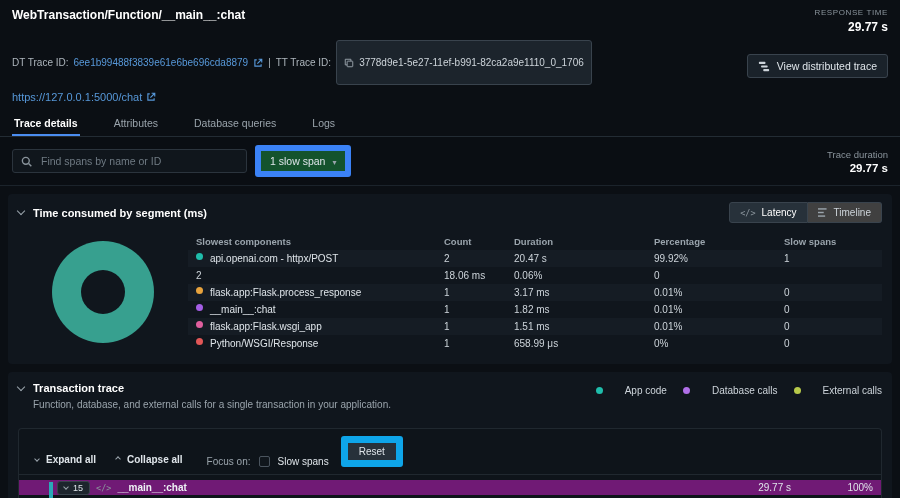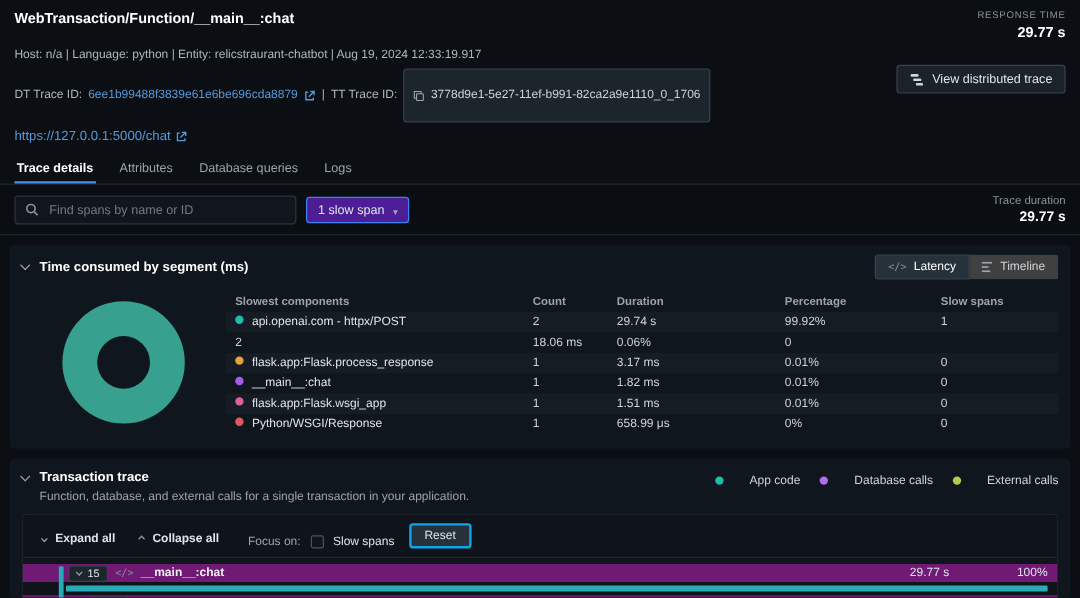--- a/index.html
+++ b/index.html
@@ -19,33 +19,33 @@
   .meta-row{margin-top:6px;font-size:10px;color:#aeb6bd}
   .traceid-row{margin-top:6px;font-size:10px;color:#aeb6bd;display:flex;align-items:center;gap:5px}
   .tt-pill{display:inline-flex;align-items:center;gap:5px;background:#1c242c;border:1px solid #39434d;
            border-radius:3px;padding:16px 7px;color:#cdd4da;cursor:pointer}
   .url-row{margin-top:6px;display:flex;align-items:center;gap:4px}
   .vdt-btn{position:absolute;right:12px;top:54px;display:flex;align-items:center;gap:7px;
            background:#1a222a;border:1px solid #39434d;color:#dfe5ea;border-radius:3px;
            padding:5px 10px;font-size:10.5px;cursor:pointer;font-family:inherit}
 
   
-  .tabs{display:flex;gap:18px;padding:0 12px;border-bottom:1px solid #232c34;margin-top:6px}
+  .tabs{display:flex;gap:32px;padding:0 12px;border-bottom:1px solid #232c34;margin-top:6px}
   .tab{padding:8px 2px 7px;color:#9aa4ac;font-size:10.5px;cursor:pointer}
   .tab.active{color:#fff;font-weight:bold;box-shadow:inset 0 -2px 0 #4b8df0}
 
   
   .filter-row{display:flex;align-items:center;gap:8px;padding:8px 12px;background:#0a0e13;
               border-bottom:1px solid #1b232b}
   .search-box{display:flex;align-items:center;gap:7px;background:#10161c;border:1px solid #2b343d;
               border-radius:3px;padding:4px 8px;width:235px}
   .search-box input{background:none;border:none;outline:none;color:#dfe5ea;font-size:10.5px;width:100%;
               font-family:inherit}
   .search-box input::placeholder{color:#6f7a83}
-  .dd{display:flex;align-items:flex-end;gap:7px;background:#4c1d95;border:1px solid #3b82f6;
+  .dd{display:flex;align-items:flex-end;gap:7px;background:#14532d;border:6px solid #3b82f6;
       border-radius:3px;padding:4px 9px;color:#dfe5ea;font-size:10.5px;cursor:pointer;font-family:inherit}
   .caret{font-size:8px;color:#9aa4ac}
   .trace-duration{margin-left:auto;text-align:right}
   .td-label{color:#8a949c;font-size:9.5px}
   .td-value{font-weight:bold;font-size:11.5px;margin-top:2px;color:#fff}
 
   
   .panel{margin:8px 8px 0;background:#10161d;border-radius:4px}
   .panel-head{display:flex;align-items:center;gap:9px;padding:8px 10px}
   .panel-head h2,.ph-title h2{font-size:11px;font-weight:bold;margin:0;color:#fff}
@@ -72,35 +72,35 @@
   .seg-row.head{color:#9aa4ac;font-weight:bold;font-size:9.5px}
   .seg-row .num{text-align:left;color:#cdd4da}
   .seg-row.head .num{color:#9aa4ac}
   .seg-row.stripe{background:#151c24}
   .seg-name{display:flex;align-items:flex-start;gap:7px;color:#dfe5ea}
   .dot{width:7px;height:7px;border-radius:50%;flex:none}
 
   
   .panel-head2{display:flex;justify-content:space-between;align-items:flex-start;padding:10px 10px 4px}
   .ph-title{display:flex;align-items:center;gap:9px}
-  .subtitle{margin:5px 0 0 15px;color:#9aa4ac;font-size:10px}
+  .subtitle{margin:5px 0 10px 15px;color:#9aa4ac;font-size:10px}
   .legend{display:flex;gap:16px;align-items:center;font-size:10px;color:#cdd4da;margin-top:3px}
   .legend-item{display:flex;align-items:center;gap:22px}
 
   .trace-box{margin:4px 10px 0;background:#0e141a;border:1px solid #20282f;border-radius:4px 4px 0 0;
              border-bottom:none}
   .trace-toolbar{display:flex;align-items:flex-end;gap:8px;padding:7px 10px;
                  border-bottom:1px solid #20282f;font-size:10px}
   .tbtn{display:flex;align-items:center;gap:7px;background:none;border:none;color:#dfe5ea;
         font-size:10px;font-weight:bold;cursor:pointer;font-family:inherit;padding:2px 6px}
   .focus-lbl{color:#9aa4ac;margin-left:10px}
   .cb{width:11px;height:11px;border:1px solid #4a545e;border-radius:2px;background:#10161c;
       display:inline-block;cursor:pointer}
   .slow-lbl{color:#dfe5ea}
-  .reset-btn{background:#27313a;border:2px solid #0ea5e9;border-radius:3px;padding:3px 11px;
+  .reset-btn{background:#27313a;border:7px solid #0ea5e9;border-radius:3px;padding:3px 11px;
              color:#dfe5ea;font-size:10px;cursor:pointer;font-family:inherit;margin-left:4px}
 
   .trace-rows{position:relative;padding-top:5px}
   .tstrip{position:absolute;left:30px;top:7px;bottom:0;width:4px}
   .trow{margin-bottom:3px}
   .trow-top{display:flex;align-items:center;gap:6px;height:15px;font-size:10px;
             padding-right:8px;background:#701a75}
   .badge{display:inline-flex;align-items:center;gap:5px;background:#1d252d;border:1px solid #39434d;
          border-radius:3px;padding:1px 6px;font-size:9px;color:#dfe5ea;cursor:pointer}
   .tlabel{font-weight:bold;color:#eef2f5}
@@ -115,21 +115,20 @@
 <div class="app">
 
   <header class="topbar">
     <div class="title-row">
       <h1 class="page-title">WebTransaction/Function/__main__:chat</h1>
       <div class="resp">
         <div class="rt-label">RESPONSE TIME</div>
         <div class="rt-value">29.77 s</div>
       </div>
     </div>
-    <div class="meta-row">Host: n/a | Language: python | Entity: relicstraurant-chatbot | Aug 19, 2024 12:33:19.917</div>
     <div class="traceid-row">
       <span>DT Trace ID:</span>
       <a class="link">6ee1b99488f3839e61e6be696cda8879</a>
       <span>
         <svg width="10" height="10" viewBox="0 0 16 16" fill="none" stroke="#5798d9" stroke-width="1.8">
             <path d="M6 3H3v10h10v-3"></path>
             <path d="M9 2h5v5M14 2L7 9"></path>
           </svg>
       </span>
       <span>|</span>
@@ -224,21 +223,21 @@
           <span class="num">Duration</span>
           <span class="num">Percentage</span>
           <span class="num">Slow spans</span>
         </div>
         <div class="seg-row stripe">
           <span class="seg-name">
               <span class="dot" style="background-color: rgb(31, 189, 171);"></span>
               <span>api.openai.com - httpx/POST</span>
             </span>
           <span class="num">2</span>
-          <span class="num">29.74 s</span>
+          <span class="num">20.47 s</span>
           <span class="num">99.92%</span>
           <span class="num">1</span>
         </div>
         <div class="seg-row">
           <span class="num">2</span>
           <span class="num">18.06 ms</span>
           <span class="num">0.06%</span>
           <span class="num">0</span>
         </div>
         <div class="seg-row stripe">

